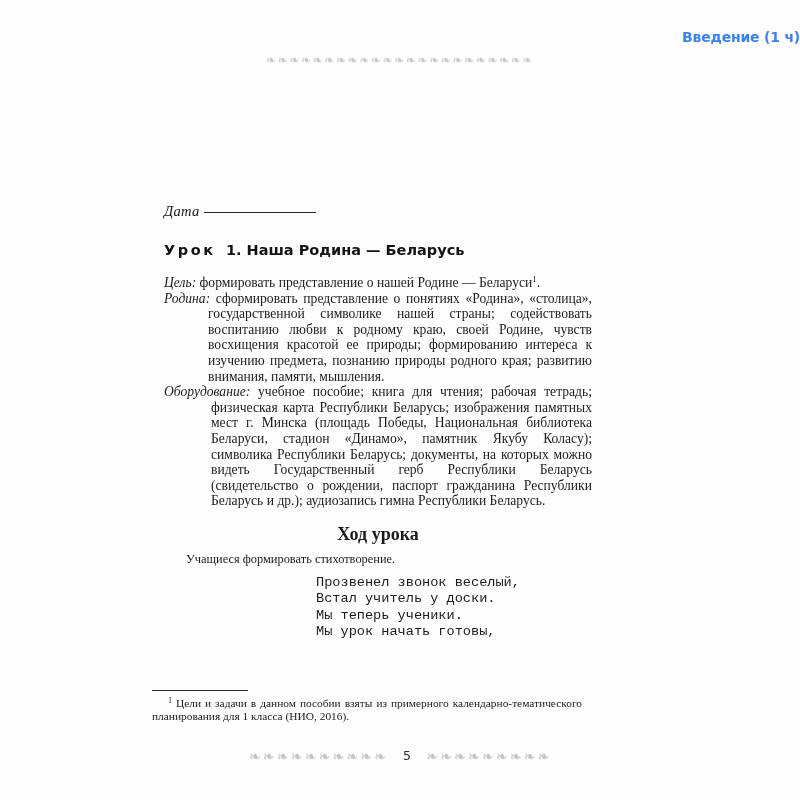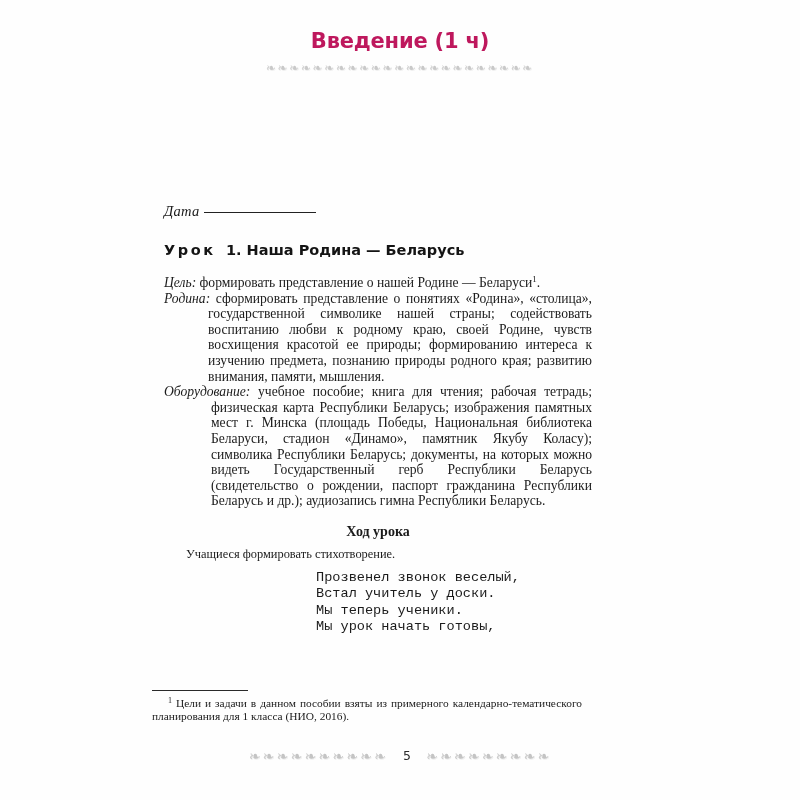--- a/index.html
+++ b/index.html
@@ -30,24 +30,25 @@
   .section-head {
     position: absolute;
     left: 0;
     top: 30px;
     width: 800px;
     text-align: center;
   }
   .section-title {
     font-family: "DejaVu Sans", "Liberation Sans", sans-serif;
     font-weight: bold;
-    font-size: 21px;
+    font-size: 14px;
     letter-spacing: -0.2px;
-    color: #be185d;
+    color: #3b82f6;
     line-height: 1.1;
+    text-align: right;
   }
 
   
   .ornament {
     font-family: "DejaVu Sans", "Liberation Sans", sans-serif;
     color: #c9c9c9;
     font-size: 13px;
     letter-spacing: 2.0px;
     line-height: 1;
     white-space: nowrap;
@@ -121,21 +122,21 @@
   }
   sup.fn {
     font-size: 9px;
     vertical-align: 5px;
     line-height: 0;
   }
 
   .course-head {
     font-family: "Liberation Serif", "DejaVu Serif", serif;
     font-weight: bold;
-    font-size: 14px;
+    font-size: 18px;
     text-align: center;
     margin-top: 15px;
   }
   .stage-head {
     font-family: "Liberation Serif", "DejaVu Serif", serif;
     font-weight: bold;
     font-size: 14.5px;
     text-align: left;
     margin-top: 8px;
   }

